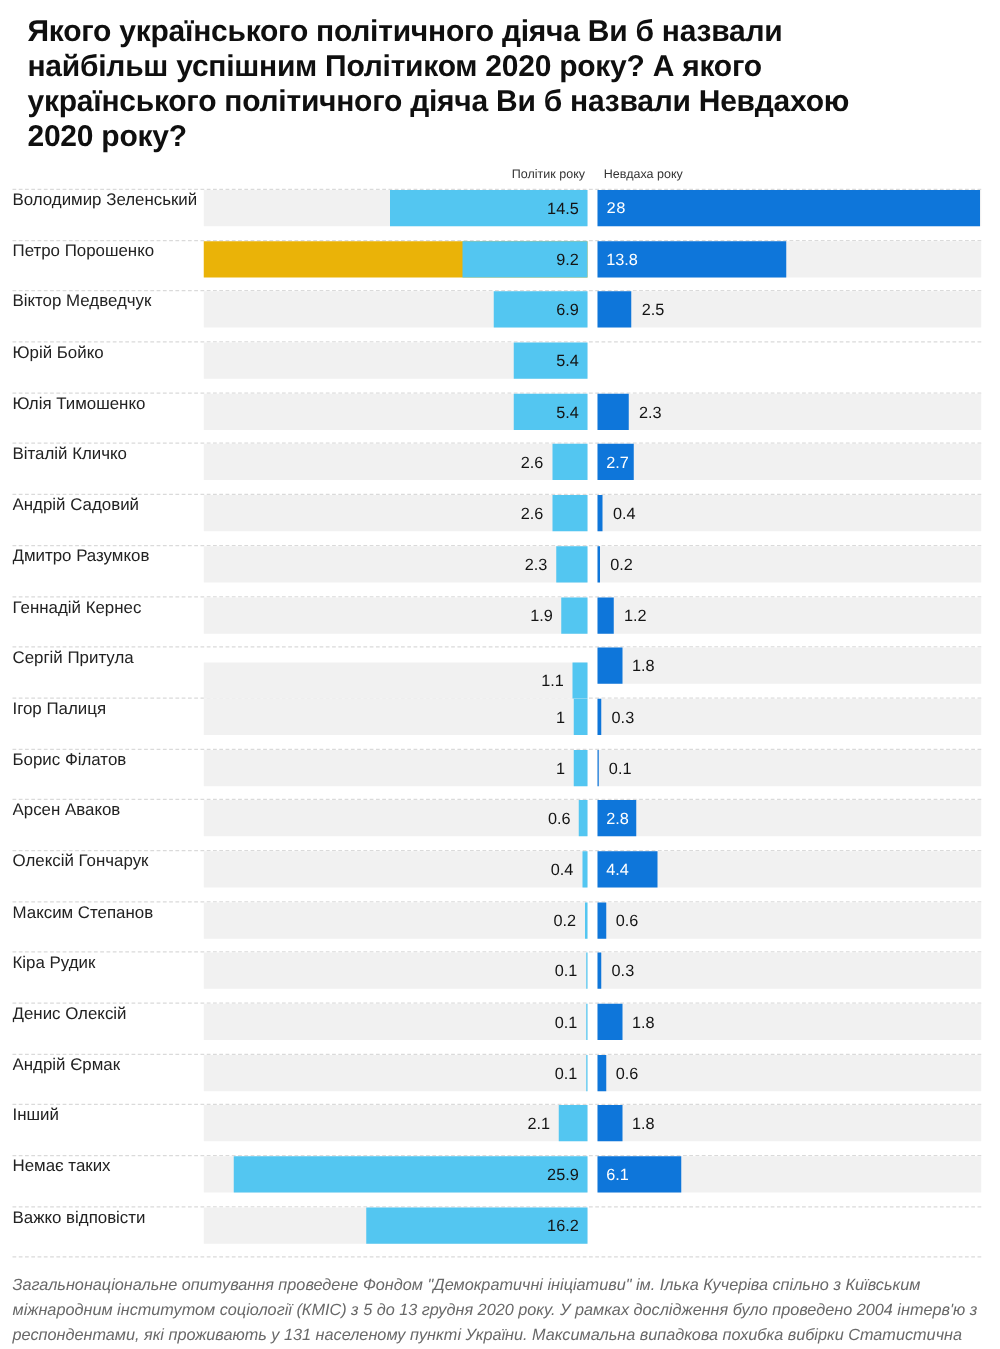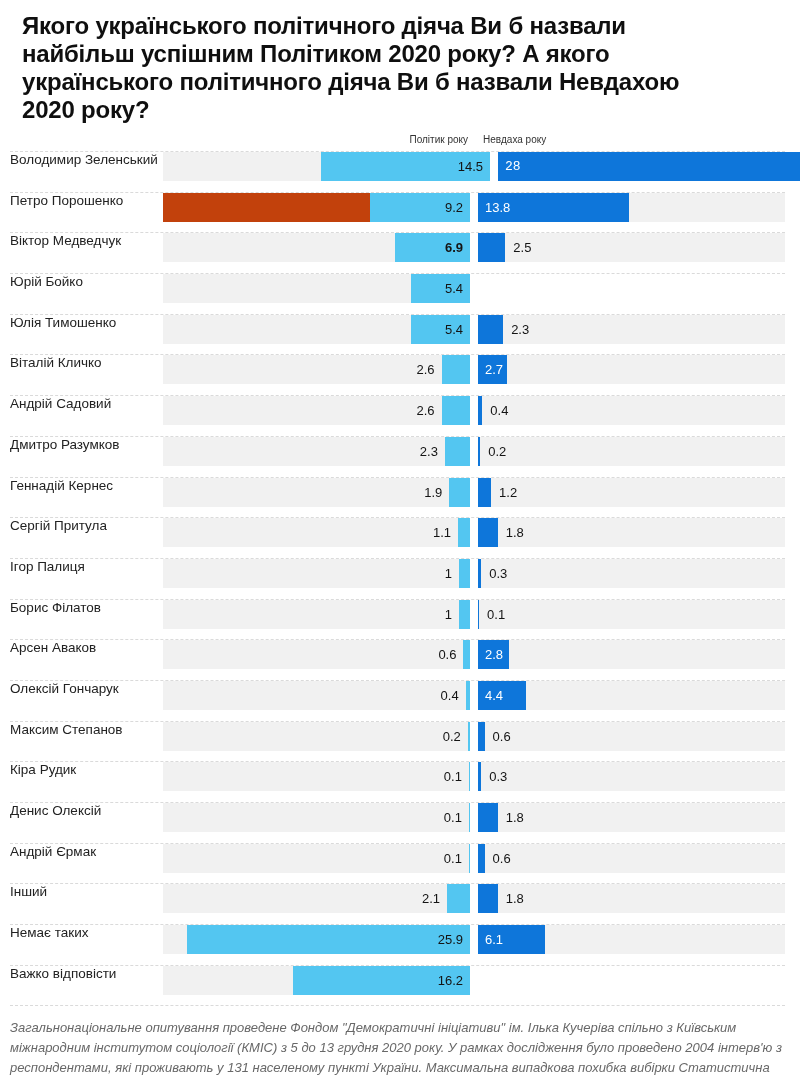--- a/index.html
+++ b/index.html
@@ -43,45 +43,45 @@
 <div class="legend-row">
   <div class="col-spacer"></div>
   <div class="legend-left">Політик року</div>
   <div class="gapcol"></div>
   <div class="legend-right">Невдаха року</div>
 </div>
 
 <div id="rows">
     <div class="row">
       <div class="name">Володимир Зеленський</div>
-      <div class="zone" style="background: rgb(241, 241, 241); padding-left: 20px;">
+      <div class="zone" style="background: rgb(241, 241, 241);">
         <div class="bar l" style="width: 51.6014%; background: rgb(83, 198, 241);"></div>
         <span class="val" style="right: 7px;">14.5</span>
       </div>
       <div class="gapcol"></div>
       <div class="zone" style="background: rgb(241, 241, 241); font-family: Liberation Mono, monospace;">
         <div class="bar r" style="width: 99.6441%; background: rgb(14, 118, 218);"></div>
         <span class="val inside-r" style="left: 7px;">28</span>
       </div>
     </div>
     <div class="row">
       <div class="name">Петро Порошенко</div>
-      <div class="zone" style="background: #c2410c;">
+      <div class="zone" style="background: #eab308;">
         <div class="bar l" style="width: 32.7402%; background: rgb(83, 198, 241);"></div>
         <span class="val" style="right: 7px;">9.2</span>
       </div>
       <div class="gapcol"></div>
       <div class="zone" style="background: rgb(241, 241, 241);">
         <div class="bar r" style="width: 49.1103%; background: rgb(14, 118, 218);"></div>
         <span class="val inside-r" style="left: 7px;">13.8</span>
       </div>
     </div>
     <div class="row">
       <div class="name">Віктор Медведчук</div>
-      <div class="zone" style="background: rgb(241, 241, 241); font-weight: bold;">
+      <div class="zone" style="background: rgb(241, 241, 241);">
         <div class="bar l" style="width: 24.5552%; background: rgb(83, 198, 241);"></div>
         <span class="val" style="right: 7px;">6.9</span>
       </div>
       <div class="gapcol"></div>
       <div class="zone" style="background: rgb(241, 241, 241);">
         <div class="bar r" style="width: 8.8968%; background: rgb(14, 118, 218);"></div>
         <span class="val" style="left: calc(8.8968% + 8px);">2.5</span>
       </div>
     </div>
     <div class="row">
@@ -147,21 +147,21 @@
         <span class="val" style="right: calc(6.76157% + 7px);">1.9</span>
       </div>
       <div class="gapcol"></div>
       <div class="zone" style="background: rgb(241, 241, 241);">
         <div class="bar r" style="width: 4.27046%; background: rgb(14, 118, 218);"></div>
         <span class="val" style="left: calc(4.27046% + 8px);">1.2</span>
       </div>
     </div>
     <div class="row">
       <div class="name">Сергій Притула</div>
-      <div class="zone" style="background: rgb(241, 241, 241);">
+      <div class="zone" style="background: rgb(241, 241, 241); margin-top: 12px;">
         <div class="bar l" style="width: 3.91459%; background: rgb(83, 198, 241);"></div>
         <span class="val" style="right: calc(3.91459% + 7px);">1.1</span>
       </div>
       <div class="gapcol"></div>
       <div class="zone" style="background: rgb(241, 241, 241);">
         <div class="bar r" style="width: 6.40569%; background: rgb(14, 118, 218);"></div>
         <span class="val" style="left: calc(6.40569% + 8px);">1.8</span>
       </div>
     </div>
     <div class="row">

